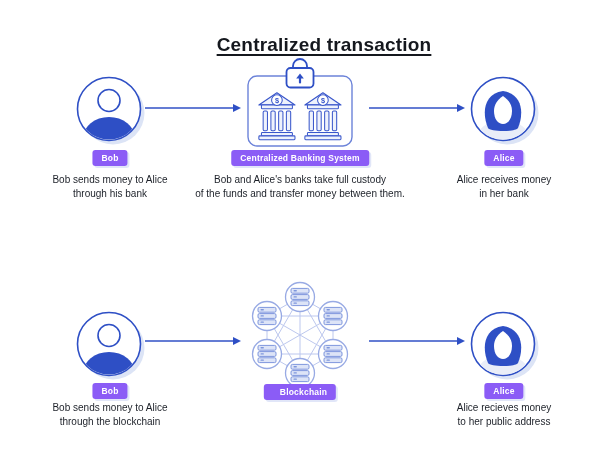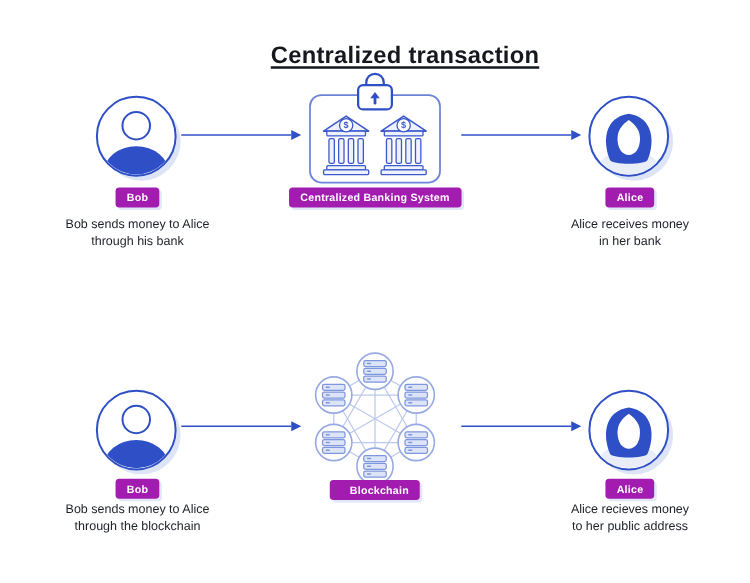--- a/index.html
+++ b/index.html
@@ -8,21 +8,21 @@
     font-family:"Liberation Sans", sans-serif; overflow:hidden;
   }
   .title {
     position:absolute; left:12px; width:600px; text-align:center;
     font-size:19px; font-weight:bold; color:#15181e;
     text-decoration:underline; text-underline-offset:3px; text-decoration-thickness:1.5px;
     letter-spacing:0.2px; margin:12px;
   }
   .badge {
     position:absolute; transform:translateX(-50%);
-    background:#a21caf; color:#ffffff;
+    background:#8b5cf6; color:#ffffff;
     font-size:8.5px; font-weight:bold; letter-spacing:0.2px;
     padding:3px 9px; border-radius:3px; white-space:nowrap;
     box-shadow:2px 2px 0 rgba(205,214,243,0.6);
   }
   .caption {
     position:absolute; width:340px; margin-left:-170px;
     text-align:center; font-size:10px; line-height:13.5px; color:#1c2028;
     white-space:pre-line;
   }
   .art { position:absolute; }
@@ -98,20 +98,22 @@
       <path d="M35,22 C29,26 26,31 26,37 C26,45 30,50 35,50 C40,50 44,45 44,37 C44,31 41,26 35,22 Z" fill="#ffffff"></path>
     </g>
   </svg>
 
   <span class="badge" style="left:110px; top:150px;">Bob</span>
   <span class="badge" style="left:300px; top:150px;">Centralized Banking System</span>
   <span class="badge" style="left:504px; top:150px;">Alice</span>
 
   <div class="caption" style="left:110px; top:173px;">Bob sends money to Alice
 through his bank</div>
+  <div class="caption" style="left:300px; top:173px;">Bob and Alice's banks take full custody
+of the funds and transfer money between them.</div>
   <div class="caption" style="left:504px; top:173px;">Alice receives money
 in her bank</div>
 
 
   <svg class="art" style="left:74px; top:309px;" width="72" height="72" viewBox="0 0 72 72">
     <circle cx="39" cy="39" r="31.5" fill="#dce4f6"></circle>
     <circle cx="35" cy="35" r="31.5" fill="#ffffff" stroke="#2e4fc5" stroke-width="1.6"></circle>
     <clipPath id="clip-bob-2">
         <circle cx="35" cy="35" r="30.6"></circle>
       </clipPath>

